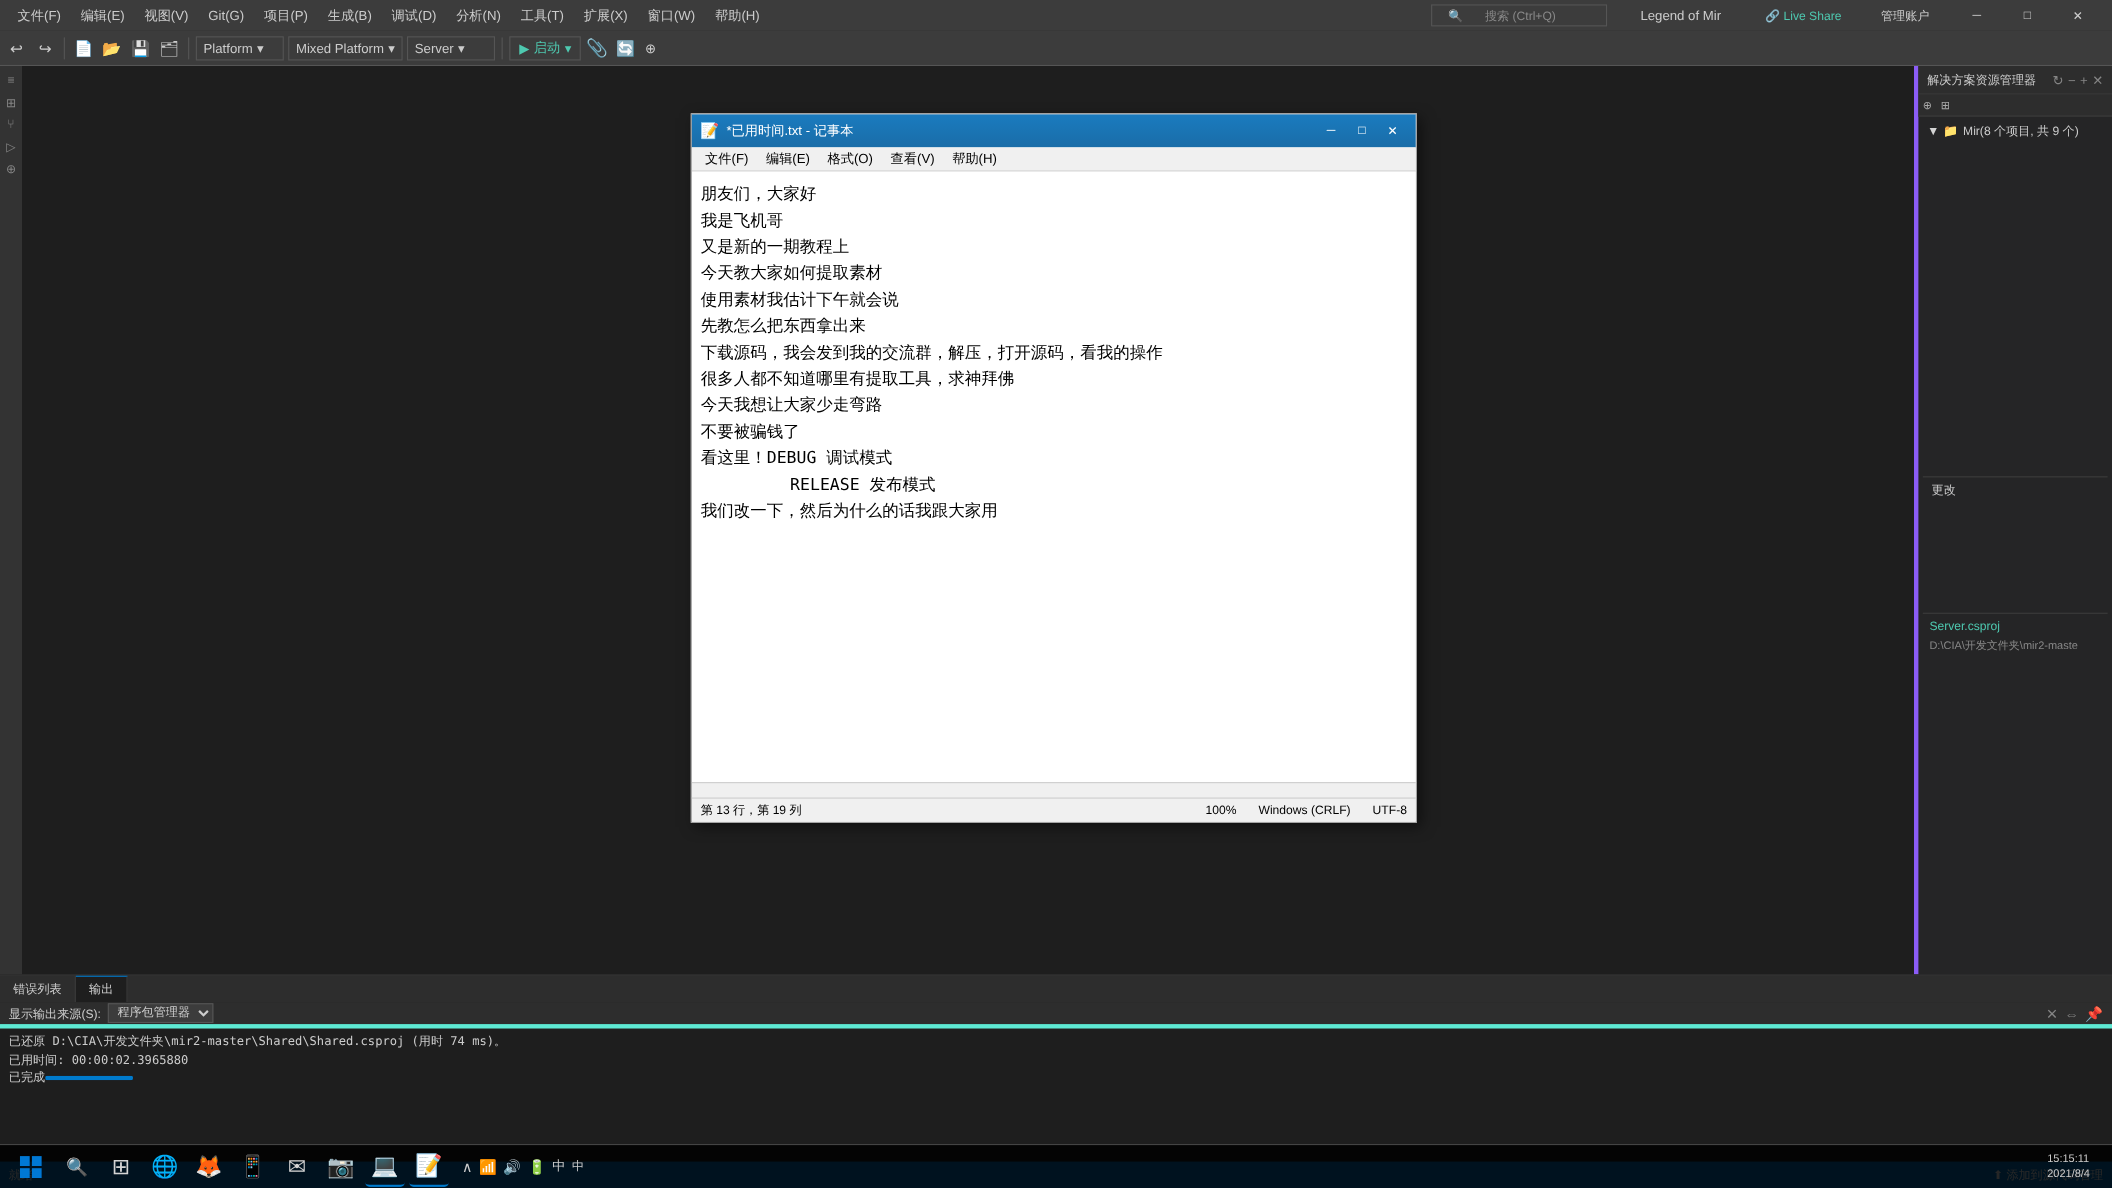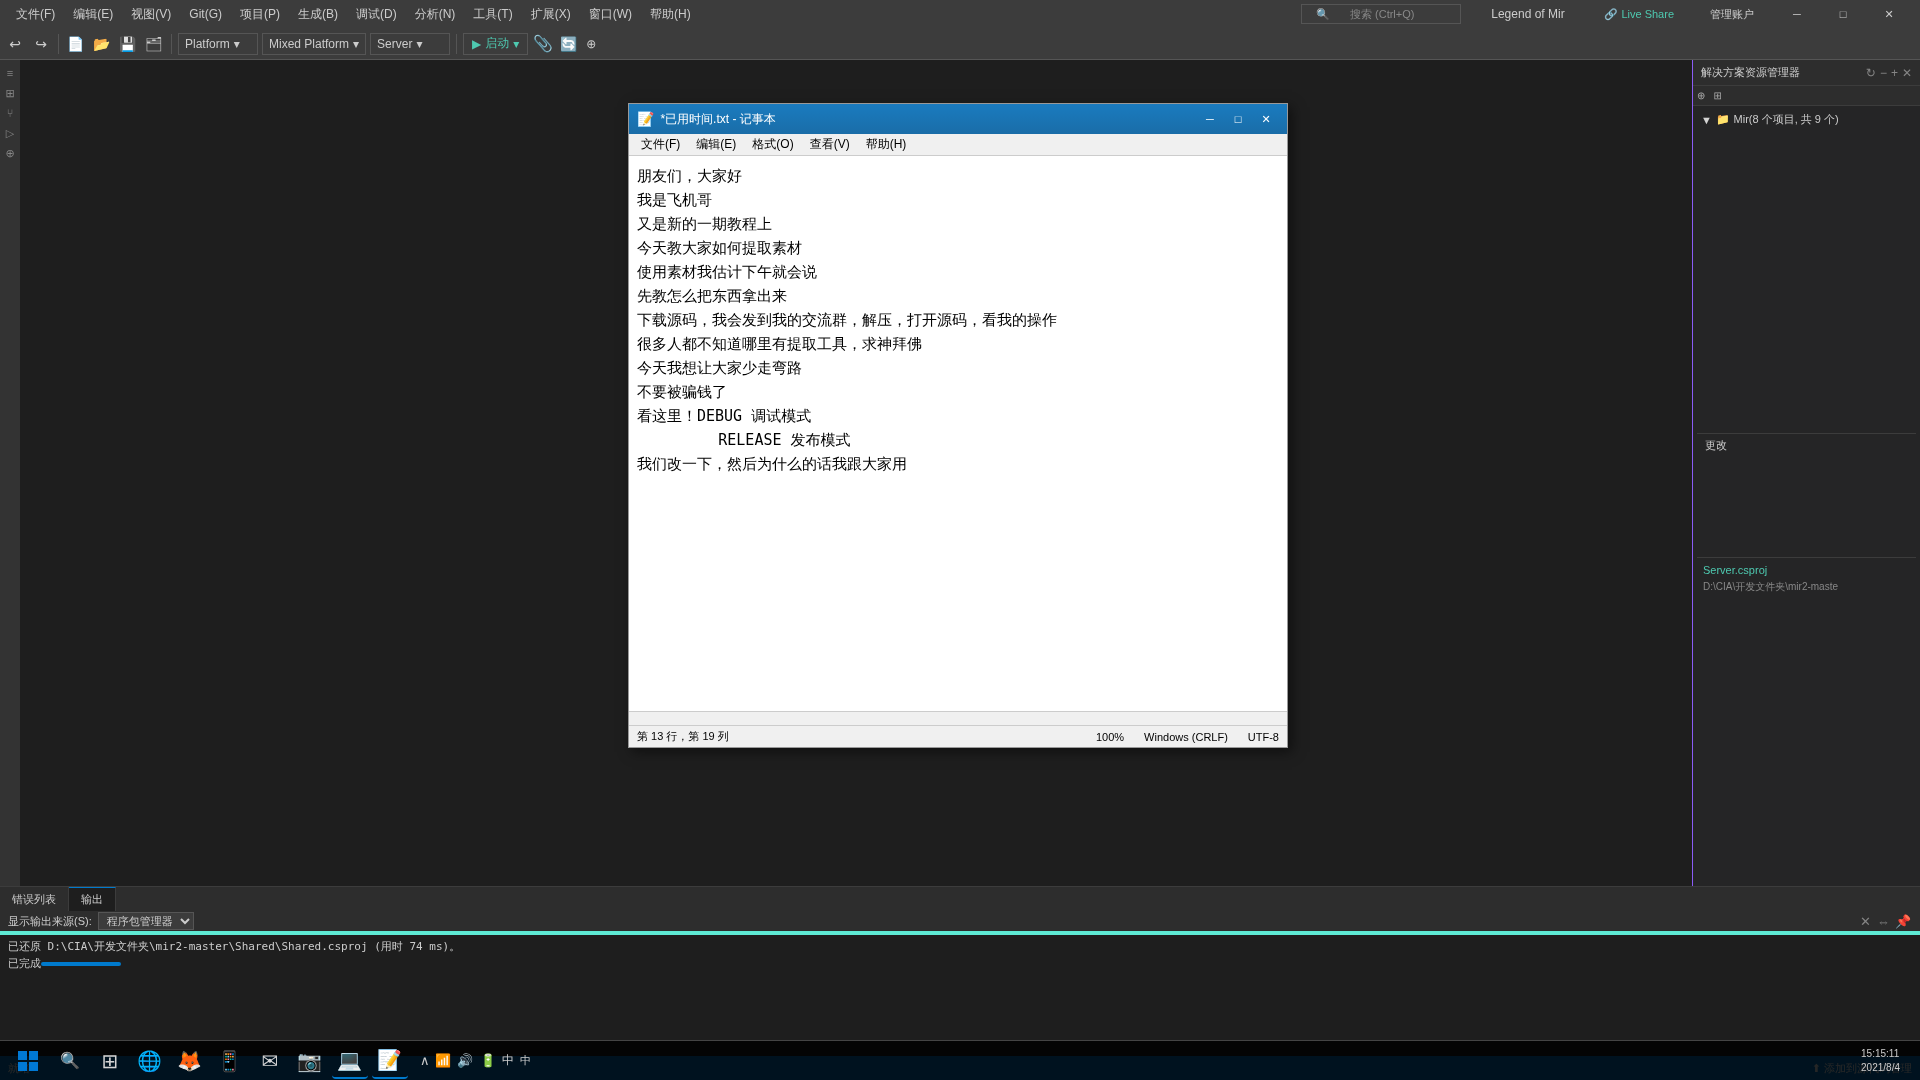--- a/index.html
+++ b/index.html
@@ -161,25 +161,25 @@
     .editor-area {
       flex: 1;
       background: #1e1e1e;
       display: flex;
       flex-direction: column;
       overflow: hidden;
     }
 
     
     .right-panel {
-      width: 228px;
+      width: 180px;
       background: #252526;
       display: flex;
       flex-direction: column;
-      border-left: 1px solid #8b5cf6;
+      border-left: 4px solid #8b5cf6;
       flex-shrink: 0;
     }
     .right-panel-header {
       height: 26px;
       background: #2d2d2d;
       display: flex;
       align-items: center;
       padding: 0 8px;
       font-size: 11px;
       color: #cccccc;
@@ -603,20 +603,21 @@
         <option>程序包管理器</option>
       </select>
       <div style="margin-left:auto; display:flex; gap:6px;">
         <span style="cursor:pointer; color:#858585; font-size:13px;">✕</span>
         <span style="cursor:pointer; color:#858585; font-size:13px;">⇔</span>
         <span style="cursor:pointer; color:#858585; font-size:13px;">📌</span>
       </div>
     </div>
     <div class="output-content">
       <div class="output-line">已还原 D:\CIA\开发文件夹\mir2-master\Shared\Shared.csproj (用时 74 ms)。</div>
+      <div class="output-line">已用时间: 00:00:02.3965880</div>
       <div class="output-progress">
         <span>   已完成</span>
         <div class="progress-bar">
           <div class="progress-fill"></div>
         </div>
       </div>
     </div>
   </div>
 
   <div class="status-bar">

